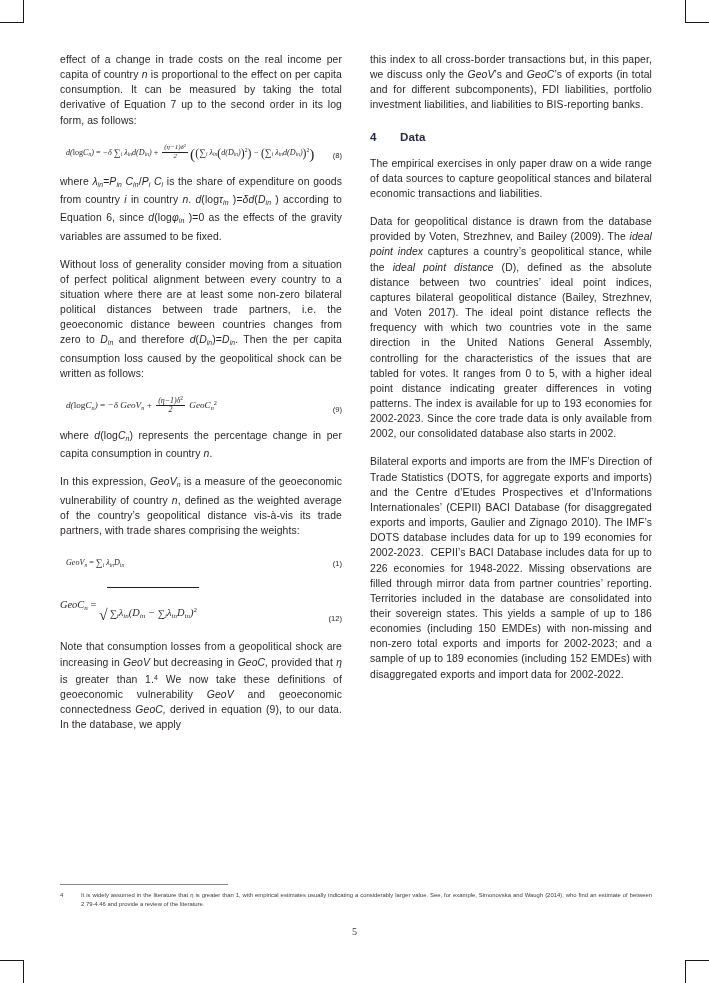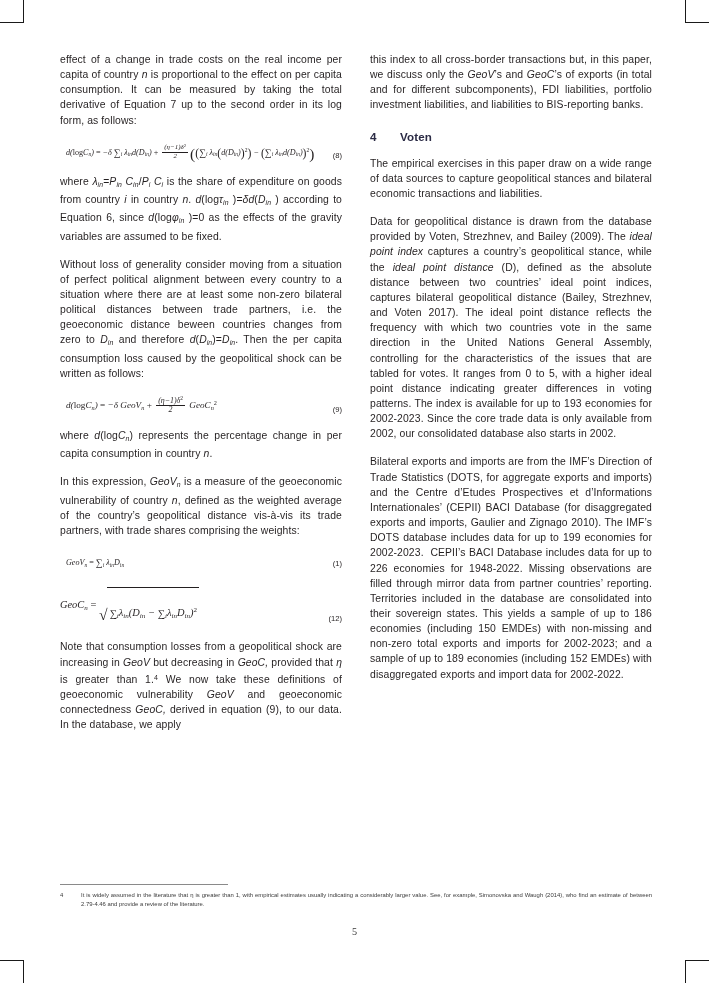--- a/index.html
+++ b/index.html
@@ -267,24 +267,24 @@
       <p class="body">Note that consumption losses from a geopolitical shock are increasing in <i>GeoV</i> but decreasing in <i>GeoC,</i> provided that <i>η</i> is greater than 1.<sup class="fn">4</sup> We now take these definitions of geoeconomic vulnerability <i>GeoV</i> and geoeconomic connectedness <i>GeoC,</i> derived in equation (9), to our data. In the database, we apply</p>
 
     </div>
 
     <div class="col col-right">
 
       <p class="body">this index to all cross-border transactions but, in this paper, we discuss only the <i>GeoV</i>’s and <i>GeoC</i>’s of exports (in total and for different subcomponents), FDI liabilities, portfolio investment liabilities, and liabilities to BIS-reporting banks.</p>
 
       <h2 class="section">
         <span class="num">4</span>
-        <span>Voten</span>
+        <span>Data</span>
       </h2>
 
-      <p class="body">The empirical exercises in this paper draw on a wide range of data sources to capture geopolitical stances and bilateral economic transactions and liabilities.</p>
+      <p class="body">The empirical exercises in only paper draw on a wide range of data sources to capture geopolitical stances and bilateral economic transactions and liabilities.</p>
 
       <p class="body">Data for geopolitical distance is drawn from the database provided by Voten, Strezhnev, and Bailey (2009). The <i>ideal point index</i> captures a country’s geopolitical stance, while the <i>ideal point distance</i> (D), defined as the absolute distance between two countries’ ideal point indices, captures bilateral geopolitical distance (Bailey, Strezhnev, and Voten 2017). The ideal point distance reflects the frequency with which two countries vote in the same direction in the United Nations General Assembly, controlling for the characteristics of the issues that are tabled for votes. It ranges from 0 to 5, with a higher ideal point distance indicating greater differences in voting patterns. The index is available for up to 193 economies for 2002-2023. Since the core trade data is only available from 2002, our consolidated database also starts in 2002.</p>
 
       <p class="body">Bilateral exports and imports are from the IMF’s Direction of Trade Statistics (DOTS, for aggregate exports and imports) and the Centre d’Etudes Prospectives et d’Informations Internationales’ (CEPII) BACI Database (for disaggregated exports and imports, Gaulier and Zignago 2010). The IMF’s DOTS database includes data for up to 199 economies for 2002-2023.&nbsp; CEPII’s BACI Database includes data for up to 226 economies for 1948-2022. Missing observations are filled through mirror data from partner countries’ reporting. Territories included in the database are consolidated into their sovereign states. This yields a sample of up to 186 economies (including 150 EMDEs) with non-missing and non-zero total exports and imports for 2002-2023; and a sample of up to 189 economies (including 152 EMDEs) with disaggregated exports and import data for 2002-2022.</p>
 
     </div>
   </div>
 
   <div class="footnote-area">
     <div class="fn-rule"></div>

